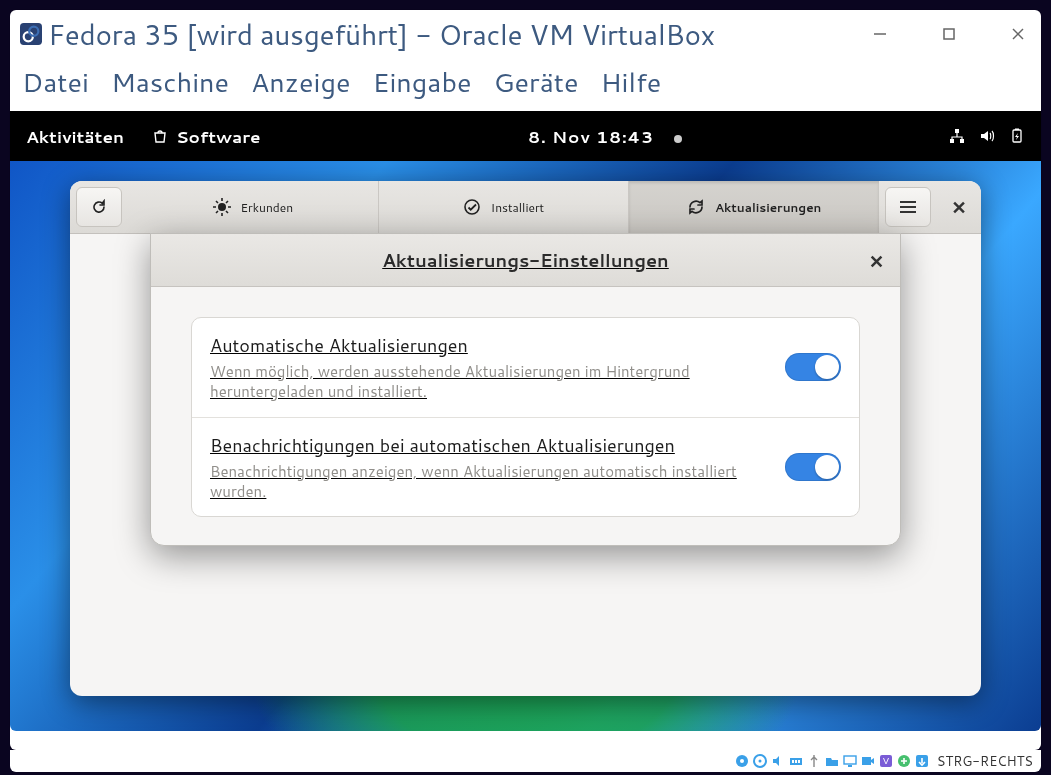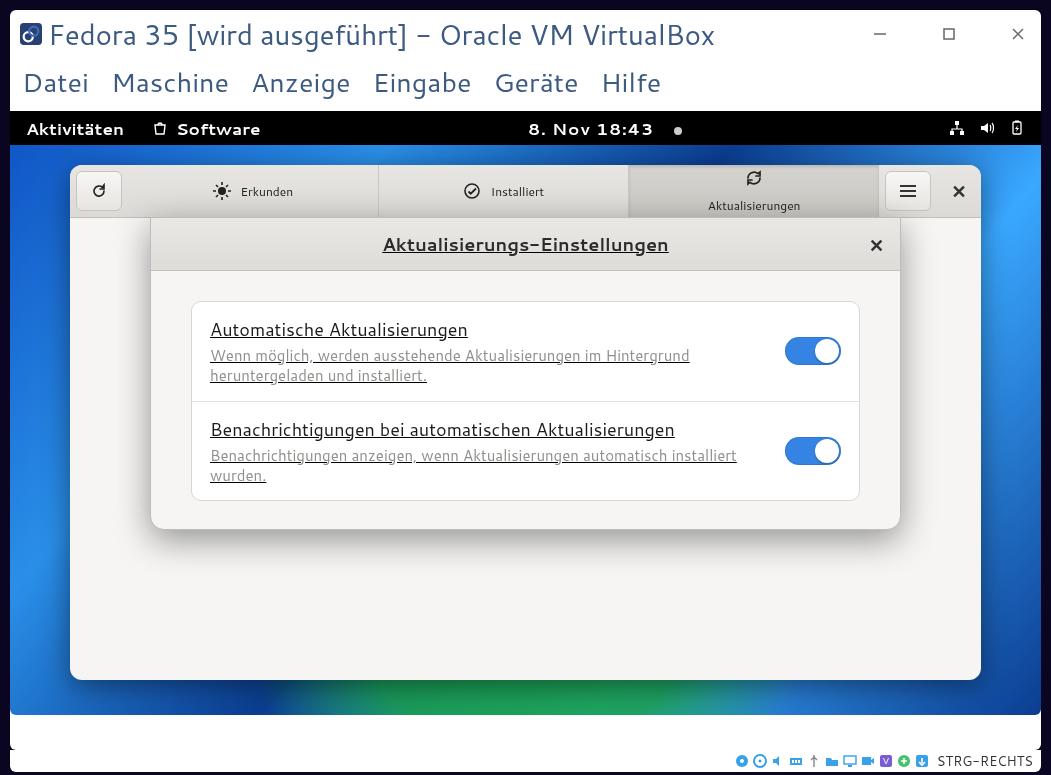--- a/index.html
+++ b/index.html
@@ -7,39 +7,39 @@
 
 .host-window{position:absolute;top:10px;left:10px;right:10px;bottom:25px;background:#fff;border-radius:6px;box-shadow:0 0 0 1px rgba(0,0,0,.05);}
 .host-titlebar{display:flex;align-items:center;height:48px;padding:0 10px;}
 .host-icon{width:22px;height:22px;margin-right:6px;display:flex;align-items:center;justify-content:center;}
 .host-icon svg{width:22px;height:22px;}
 .host-title{font-size:28px;color:#3d5a80;font-weight:400;letter-spacing:-.3px;}
 .host-ctrls{margin-left:auto;display:flex;gap:55px;padding-right:6px;color:#5a5a5a;}
 .host-ctrls span{width:14px;height:14px;display:inline-flex;align-items:center;justify-content:center;font-size:18px;}
 .host-menu{display:flex;gap:22px;padding:4px 12px 10px 12px;font-size:27px;color:#3d5a80;}
 
-.gnome-bar{background:#000;color:#fff;height:34px;display:flex;align-items:center;padding:0 16px;font-size:17px;font-weight:600;}
+.gnome-bar{background:#000;color:#fff;height:34px;display:flex;align-items:center;padding:8px 16px;font-size:17px;font-weight:600;}
 .gnome-bar .left{display:flex;align-items:center;gap:28px;}
 .gnome-bar .app{display:flex;align-items:center;gap:8px;}
 .gnome-bar .center{flex:1;text-align:center;letter-spacing:.8px;}
 .gnome-bar .right{display:flex;align-items:center;gap:14px;}
 .gnome-bar svg{width:16px;height:16px;fill:#fff;}
 .dot{width:8px;height:8px;border-radius:50%;background:#ccc;display:inline-block;margin-left:14px;}
 
 .desktop{position:relative;height:570px;background:linear-gradient(130deg,#1056c6 0%,#2a8fe8 25%,#0b3d91 48%,#3aa8ff 70%,#0b3d91 100%);border-radius:0 0 6px 6px;overflow:hidden;}
 .desktop::before{content:"";position:absolute;inset:0;background:radial-gradient(ellipse 500px 280px at 50% 90%, rgba(26,163,73,.95) 0%, rgba(26,163,73,.85) 30%, transparent 55%);}
 
 .app-window{position:absolute;top:20px;left:60px;right:60px;bottom:35px;background:#f6f5f4;border-radius:12px;box-shadow:0 6px 28px rgba(0,0,0,.45);overflow:hidden;}
 .app-header{height:52px;display:flex;align-items:stretch;background:linear-gradient(#e8e6e3,#dcdad6);border-bottom:1px solid #c3c0bc;position:relative;}
 .hdr-btn{width:44px;display:flex;align-items:center;justify-content:center;margin:6px;background:linear-gradient(#f7f6f4,#e7e5e2);border:1px solid #c7c4bf;border-radius:6px;color:#2e2e2e;cursor:pointer;}
 .hdr-btn svg{width:16px;height:16px;}
 .hdr-tabs{flex:1;display:flex;}
 .hdr-tab{flex:1;display:flex;align-items:center;justify-content:center;gap:10px;font-size:12px;color:#222;border-right:1px solid #cac7c3;cursor:pointer;}
 .hdr-tab:last-child{border-right:none;}
-.hdr-tab.active{background:linear-gradient(#d5d3cf,#cbc8c3);box-shadow:inset 0 2px 3px rgba(0,0,0,.12);font-weight:400;flex-direction:column;}
+.hdr-tab.active{background:linear-gradient(#d5d3cf,#cbc8c3);box-shadow:inset 0 2px 3px rgba(0,0,0,.12);font-weight:700;}
 .hdr-tab svg{width:18px;height:18px;}
 .hdr-close{width:44px;display:flex;align-items:center;justify-content:center;font-size:18px;font-weight:bold;color:#333;cursor:pointer;}
 .hamburger{display:flex;flex-direction:column;gap:3px;justify-content:center;}
 .hamburger span{width:16px;height:2px;background:#333;}
 
 .shade{position:absolute;inset:0;top:52px;background:rgba(0,0,0,0);}
 .dialog{position:absolute;top:52px;left:80px;right:80px;background:#f6f5f4;border:1px solid #bfbdb9;border-radius:0 0 14px 14px;box-shadow:0 10px 34px rgba(0,0,0,.4);overflow:hidden;text-decoration:underline;}
 .dlg-title{height:52px;background:linear-gradient(#eae8e5,#dedcd8);display:flex;align-items:center;justify-content:center;position:relative;font-size:18px;font-weight:700;color:#2b2b2b;border-bottom:1px solid #c6c3bf;}
 .dlg-close{position:absolute;right:16px;top:14px;font-size:18px;font-weight:bold;cursor:pointer;color:#333;}
 .dlg-body{padding:30px 40px 28px 40px;}

